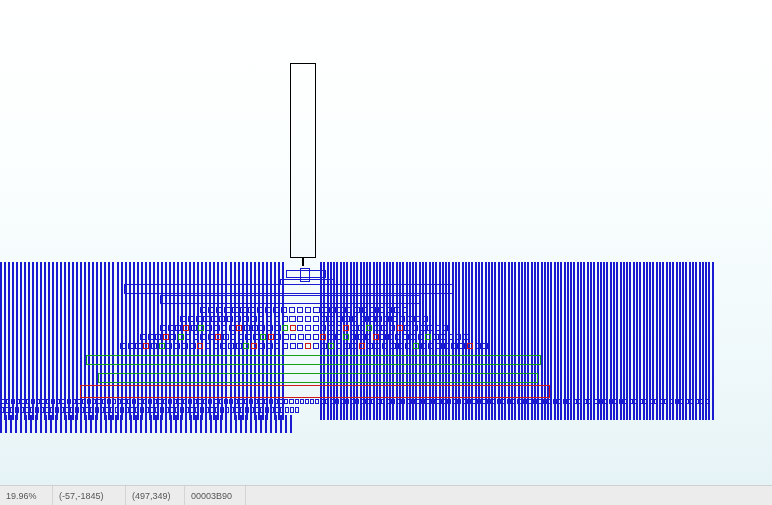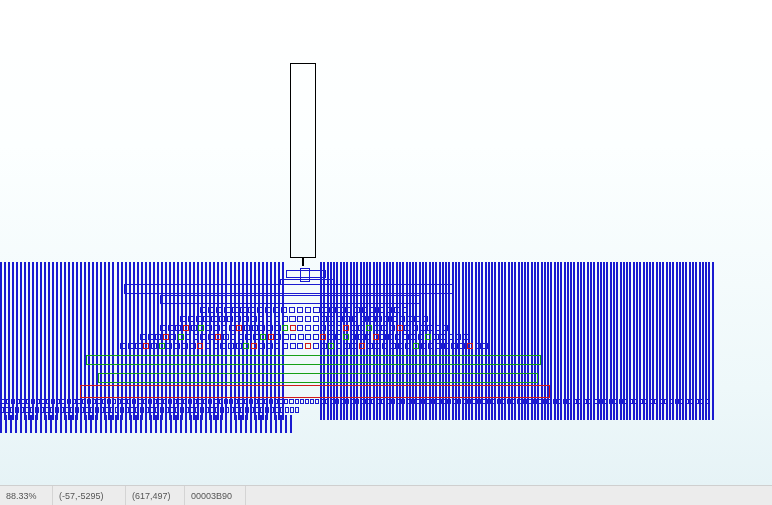--- a/index.html
+++ b/index.html
@@ -698,17 +698,17 @@
     <div class="node " style="left: 280px; top: 415px; width: 2px; height: 18px;"></div>
     <div class="node " style="left: 285px; top: 415px; width: 2px; height: 18px;"></div>
     <div class="node " style="left: 290px; top: 415px; width: 2px; height: 18px;"></div>
     <div class="node k" style="left: 302px; top: 258px; width: 2px; height: 8px;"></div>
     <div class="node " style="left: 286px; top: 270px; width: 40px; height: 8px;"></div>
     <div class="node " style="left: 280px; top: 279px; width: 55px; height: 6px;"></div>
     <div class="node " style="left: 300px; top: 268px; width: 10px; height: 14px;"></div>
   </div>
 
 <div id="status-bar">
-  <span class="status-cell" style="width:40px">88.33%</span>
-  <span class="status-cell" style="width:60px">(-57,-5295)</span>
-  <span class="status-cell" style="width:46px">(617,497)</span>
+  <span class="status-cell" style="width:40px">19.96%</span>
+  <span class="status-cell" style="width:60px">(-57,-1845)</span>
+  <span class="status-cell" style="width:46px">(497,349)</span>
   <span class="status-cell" style="width:48px">00003B90</span>
 </div>
 
 </body></html>

